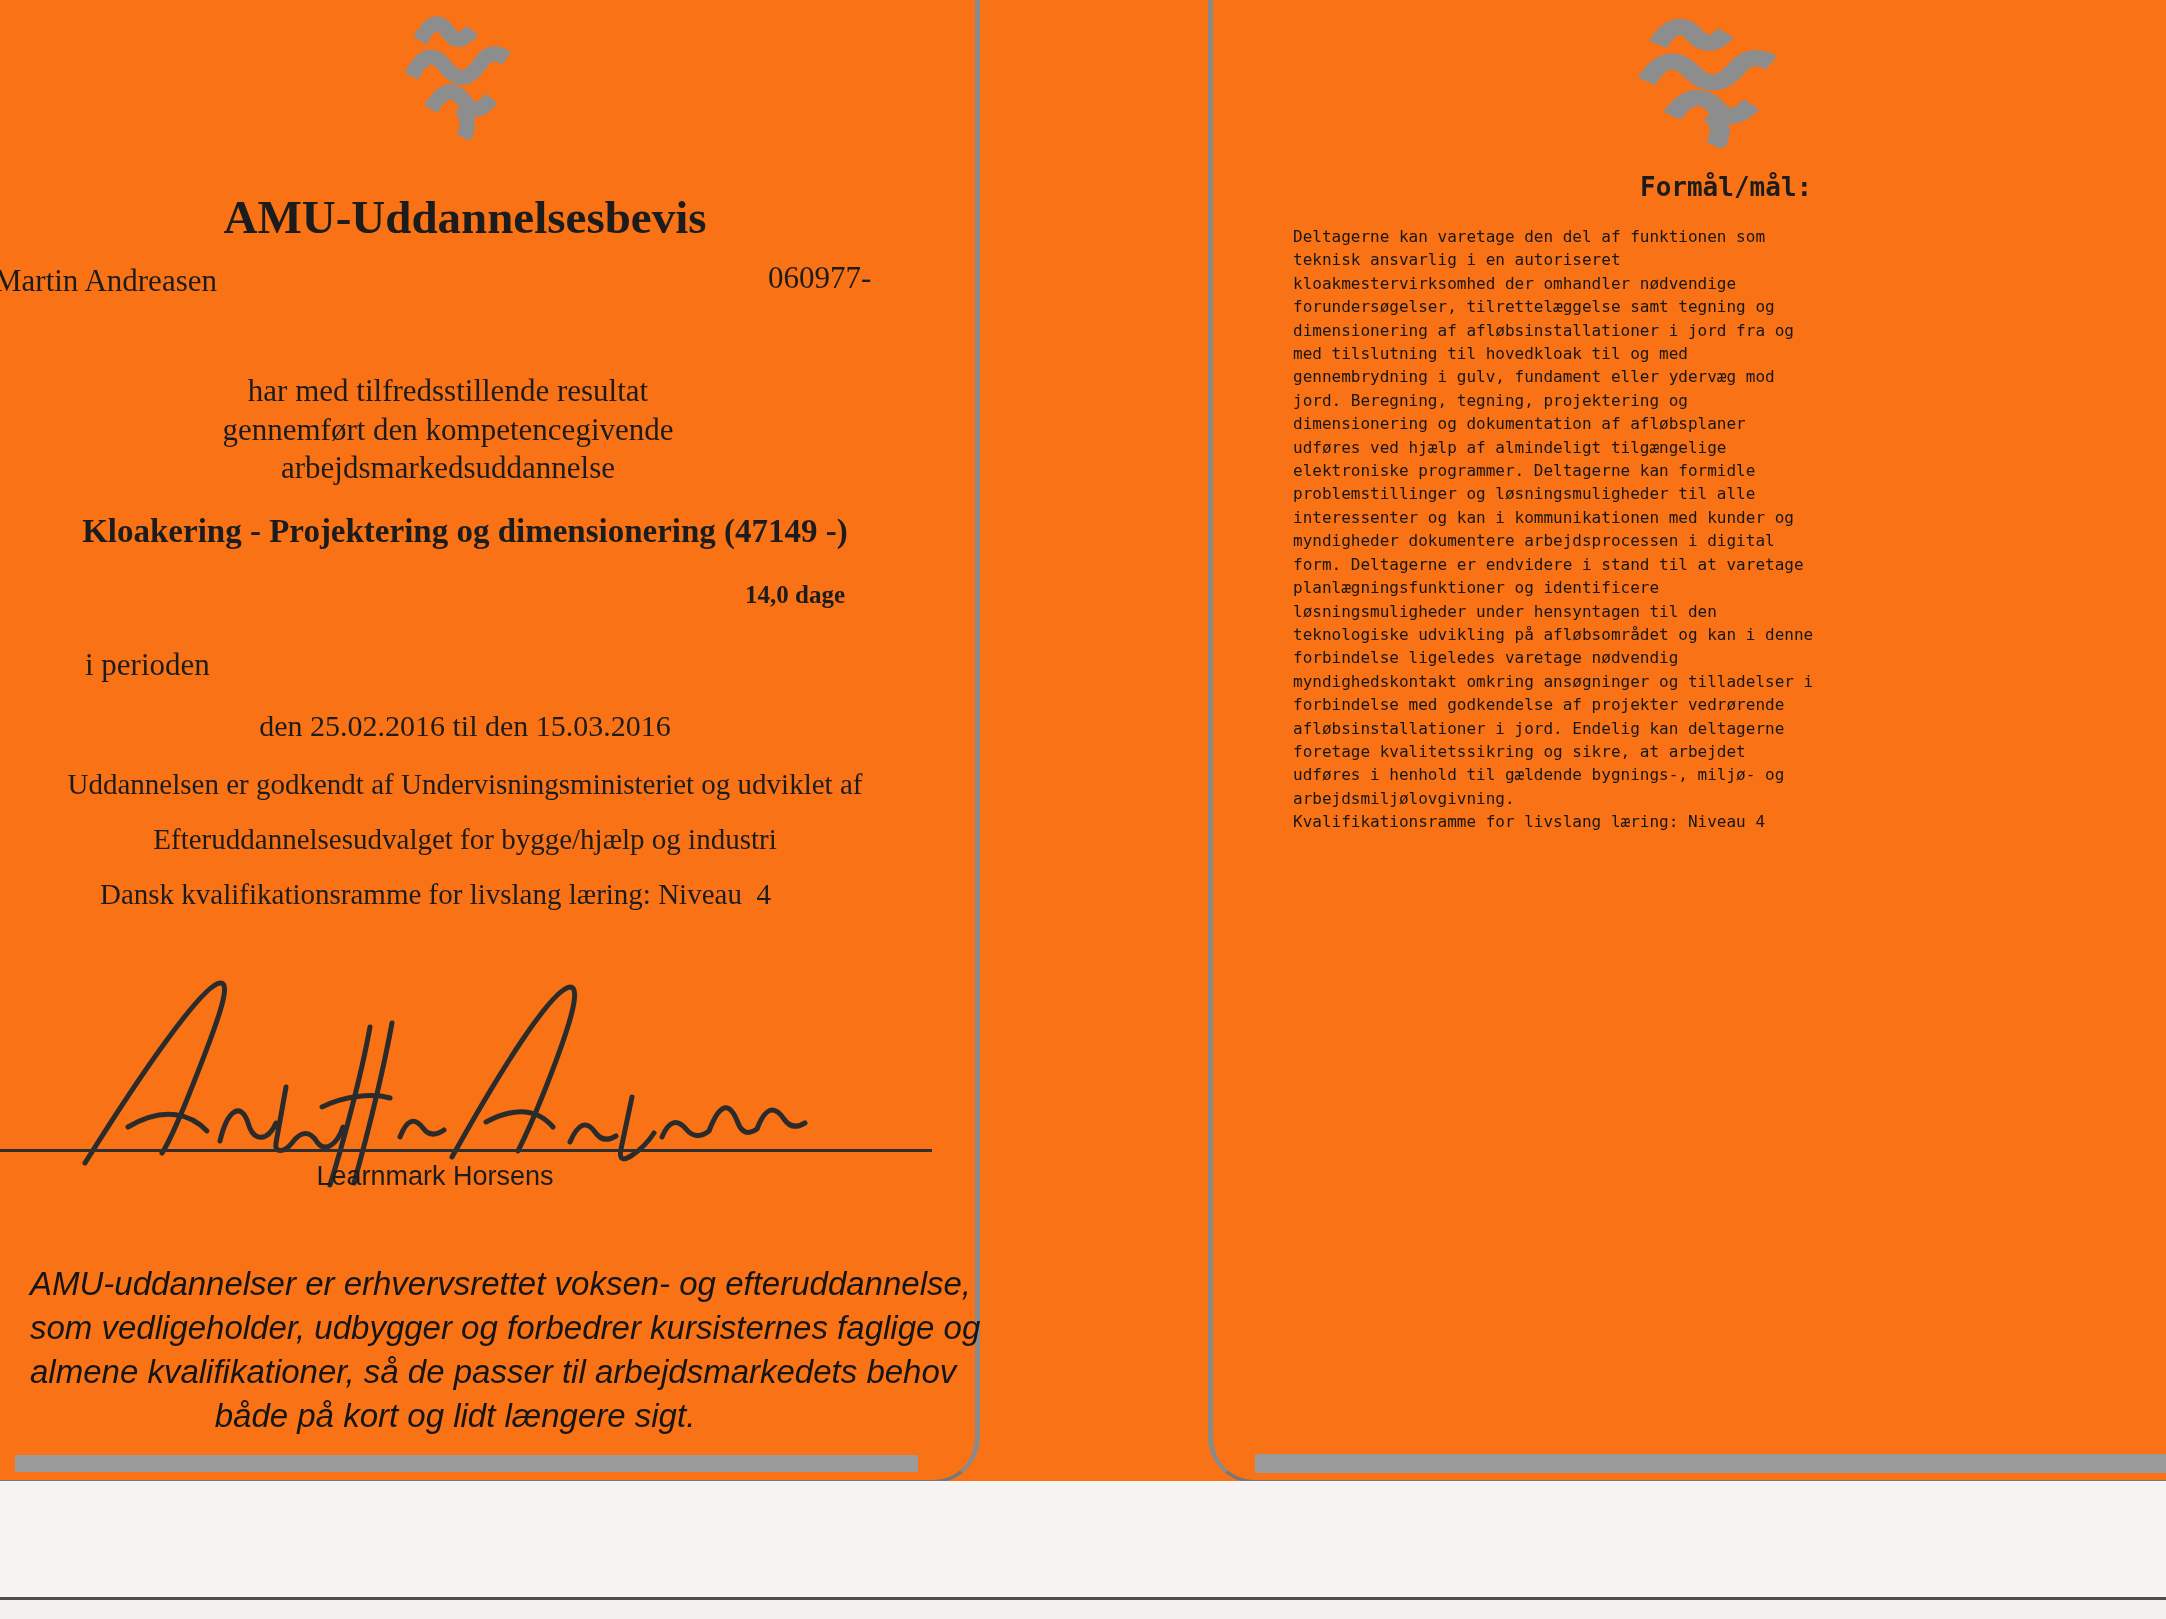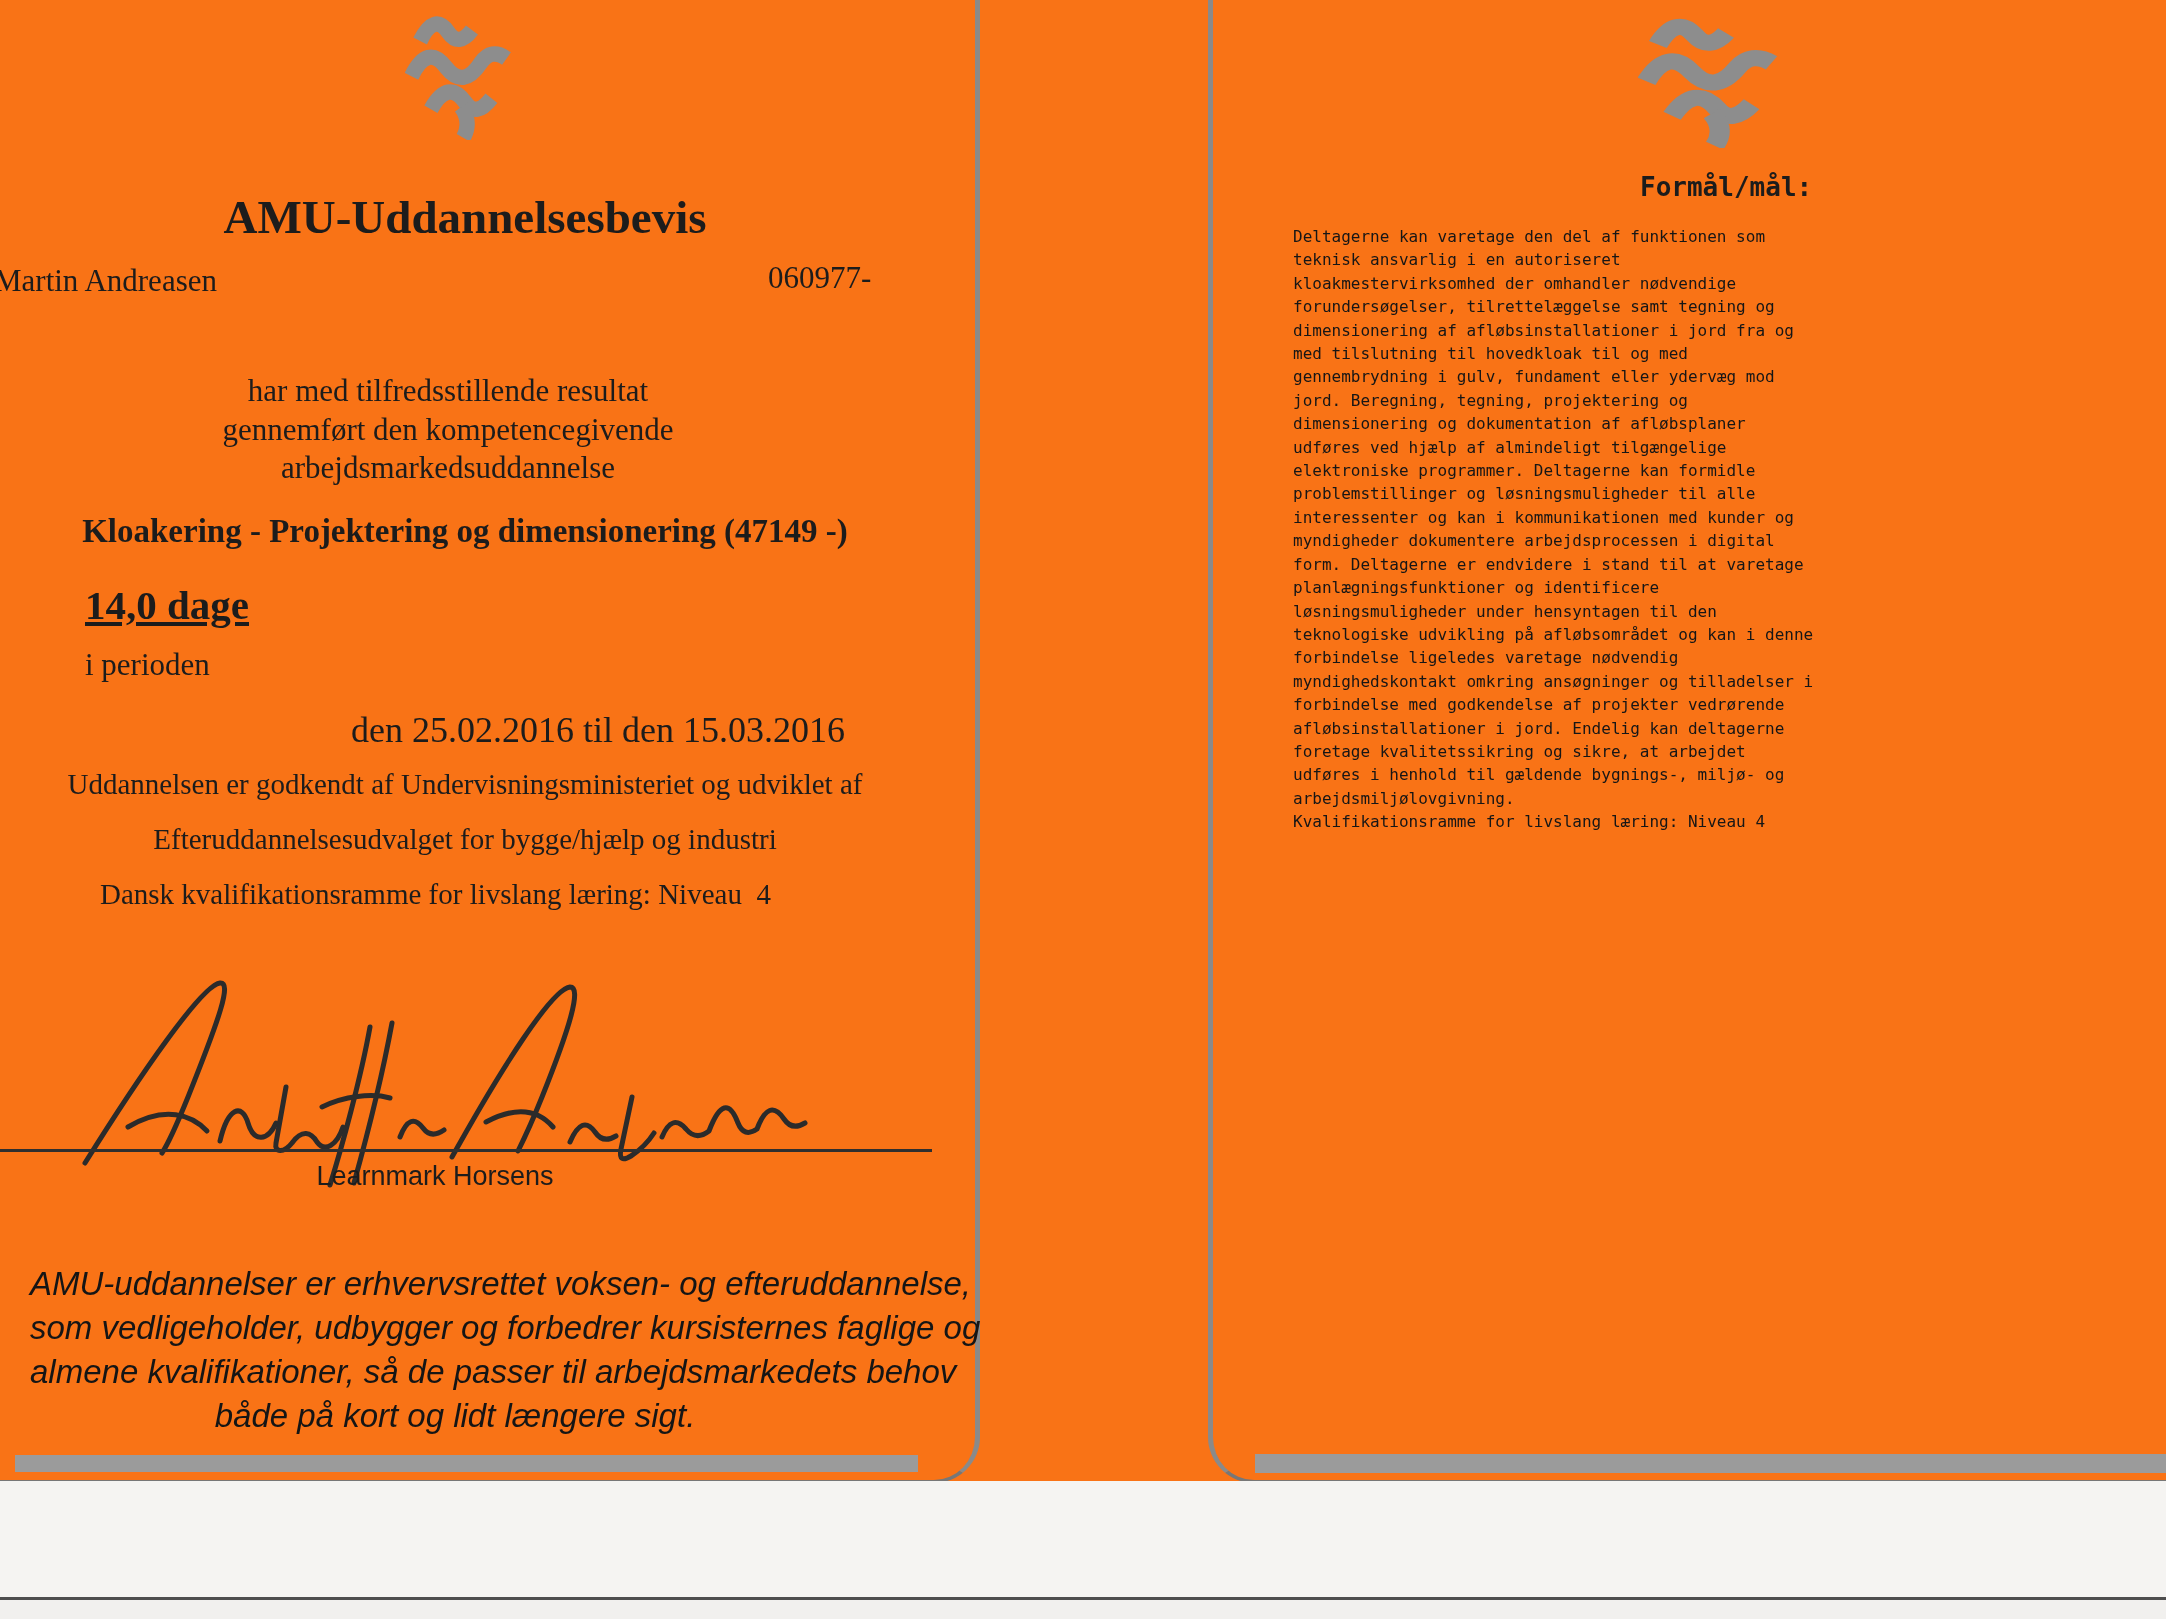--- a/index.html
+++ b/index.html
@@ -39,23 +39,23 @@
   .recipient{left:-6px;top:263px;font-size:31px;}
   .certno{left:768px;top:260px;font-size:31px;}
   .intro{
     left:68px;top:372px;width:760px;
     font-size:31px;line-height:38.5px;text-align:center;white-space:pre;
   }
   .course{
     left:45px;top:513px;width:840px;
     font-size:33px;font-weight:bold;text-align:center;
   }
-  .duration{left:85px;top:581px;width:760px;font-size:41px;font-weight:bold;text-align:left;text-decoration:underline;}
+  .duration{left:85px;top:581px;width:760px;font-size:25px;font-weight:bold;text-align:right;}
   .period-label{left:85px;top:647px;width:760px;font-size:31px;text-align:left;}
-  .period-dates{left:85px;top:709px;width:760px;font-size:36px;text-align:right;}
+  .period-dates{left:85px;top:709px;width:760px;font-size:30px;text-align:center;}
   .approval1{left:40px;top:768px;width:850px;font-size:29px;text-align:center;}
   .approval2{left:40px;top:823px;width:850px;font-size:29px;text-align:center;}
   .qualification{left:100px;top:878px;font-size:29px;white-space:pre;}
 
   .sig-line{left:0;top:1149px;width:932px;height:3px;background:#2f2f2f;}
   .signer{
     left:85px;top:1161px;width:700px;
     font-family:"Liberation Sans", sans-serif;font-size:27px;text-align:center;
   }
   .footer-par{

